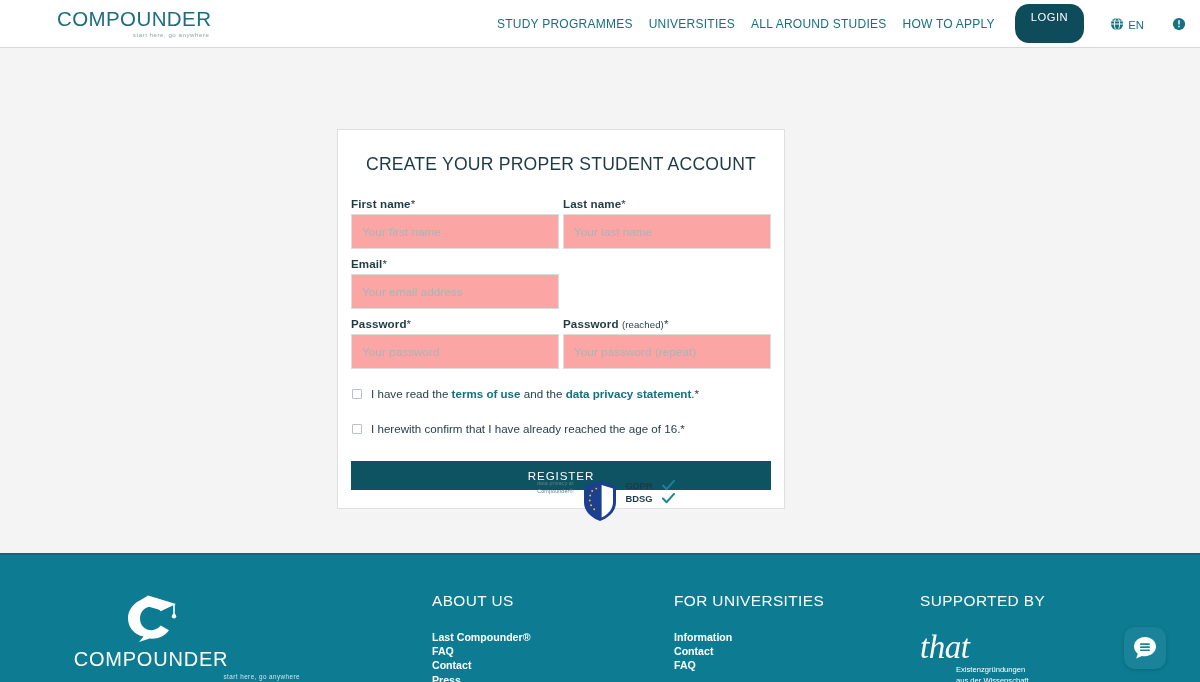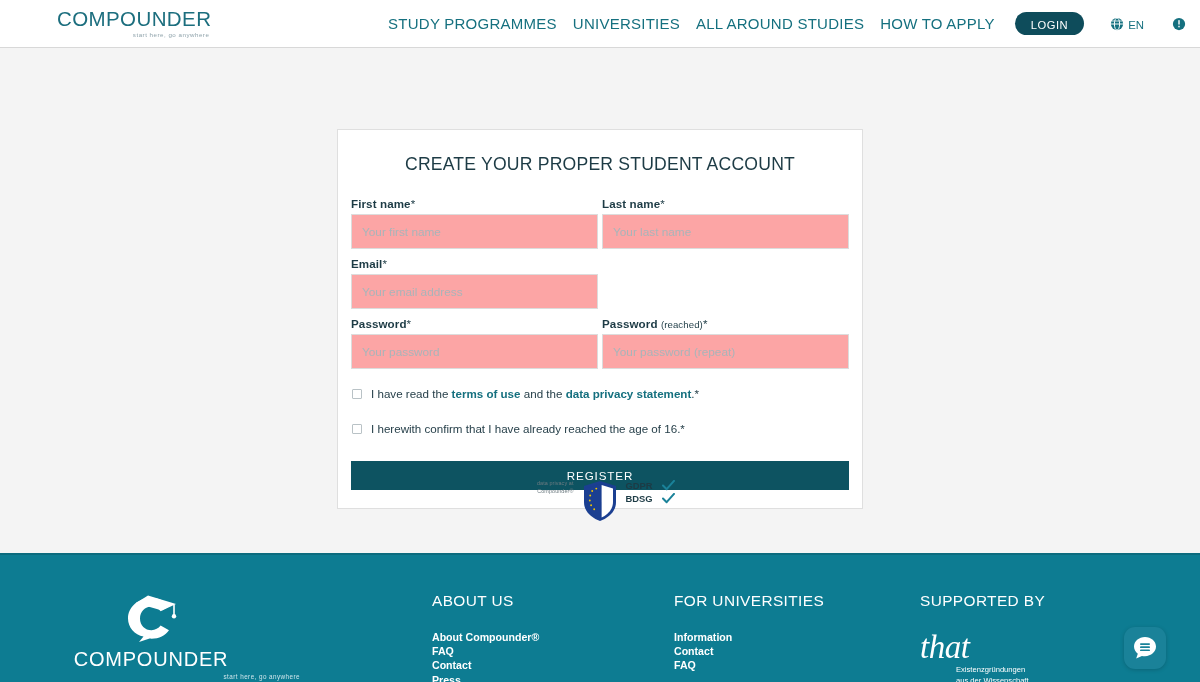--- a/index.html
+++ b/index.html
@@ -41,35 +41,35 @@
     margin-top: 3px;
     padding-right: 2px;
   }
 
   .nav {
     display: flex;
     align-items: center;
     gap: 16px;
   }
   .nav-link {
-    font-size: 15px;
+    font-size: 12px;
     letter-spacing: 0.25px;
     color: #15707f;
     text-decoration: none;
     white-space: nowrap;
     cursor: pointer;
   }
   .login-btn {
     background: #0e4c5b;
     color: #ffffff;
     font-size: 11.2px;
     letter-spacing: 0.5px;
     border: none;
     border-radius: 14px;
-    padding: 7px 16px 4px;
+    padding: 7px 16px 20px;
     cursor: pointer;
     font-family: inherit;
     margin-left: 4px;
   }
   .lang {
     display: flex; align-items: flex-end; gap: 4px;
     margin-left: 10px;
     cursor: pointer;
   }
   .lang-text { font-size: 11.4px; color: #15707f; }
@@ -78,21 +78,21 @@
   
   .main {
     height: 505px;
     position: relative;
   }
 
   .card {
     position: absolute;
     left: 337px;
     top: 81px;
-    width: 526px;
+    width: 448px;
     background: #ffffff;
     border: 1px solid #dfdfdf;
     padding: 22px 12px 18px;
   }
   .card-title {
     text-align: center;
     font-size: 17.6px;
     letter-spacing: 0.2px;
     color: #1d3b45;
     font-weight: 400;
@@ -427,21 +427,21 @@
         <line x1="56" y1="12.6" x2="56" y2="23" stroke="#ffffff" stroke-width="1.6"></line>
         <circle cx="56" cy="24.2" r="2.2" fill="#ffffff"></circle>
       </svg>
       <div class="f-brand-name">COMPOUNDER</div>
       <div class="f-brand-tagline">start here, go anywhere</div>
     </div>
 
     <div class="footer-col about">
       <h2 class="footer-head">ABOUT US</h2>
       <ul class="footer-list">
-        <li>About Compounder®</li>
+        <li>Last Compounder®</li>
         <li>FAQ</li>
         <li>Contact</li>
         <li>Press</li>
       </ul>
     </div>
 
     <div class="footer-col unis">
       <h2 class="footer-head">FOR UNIVERSITIES</h2>
       <ul class="footer-list">
         <li>Information</li>

